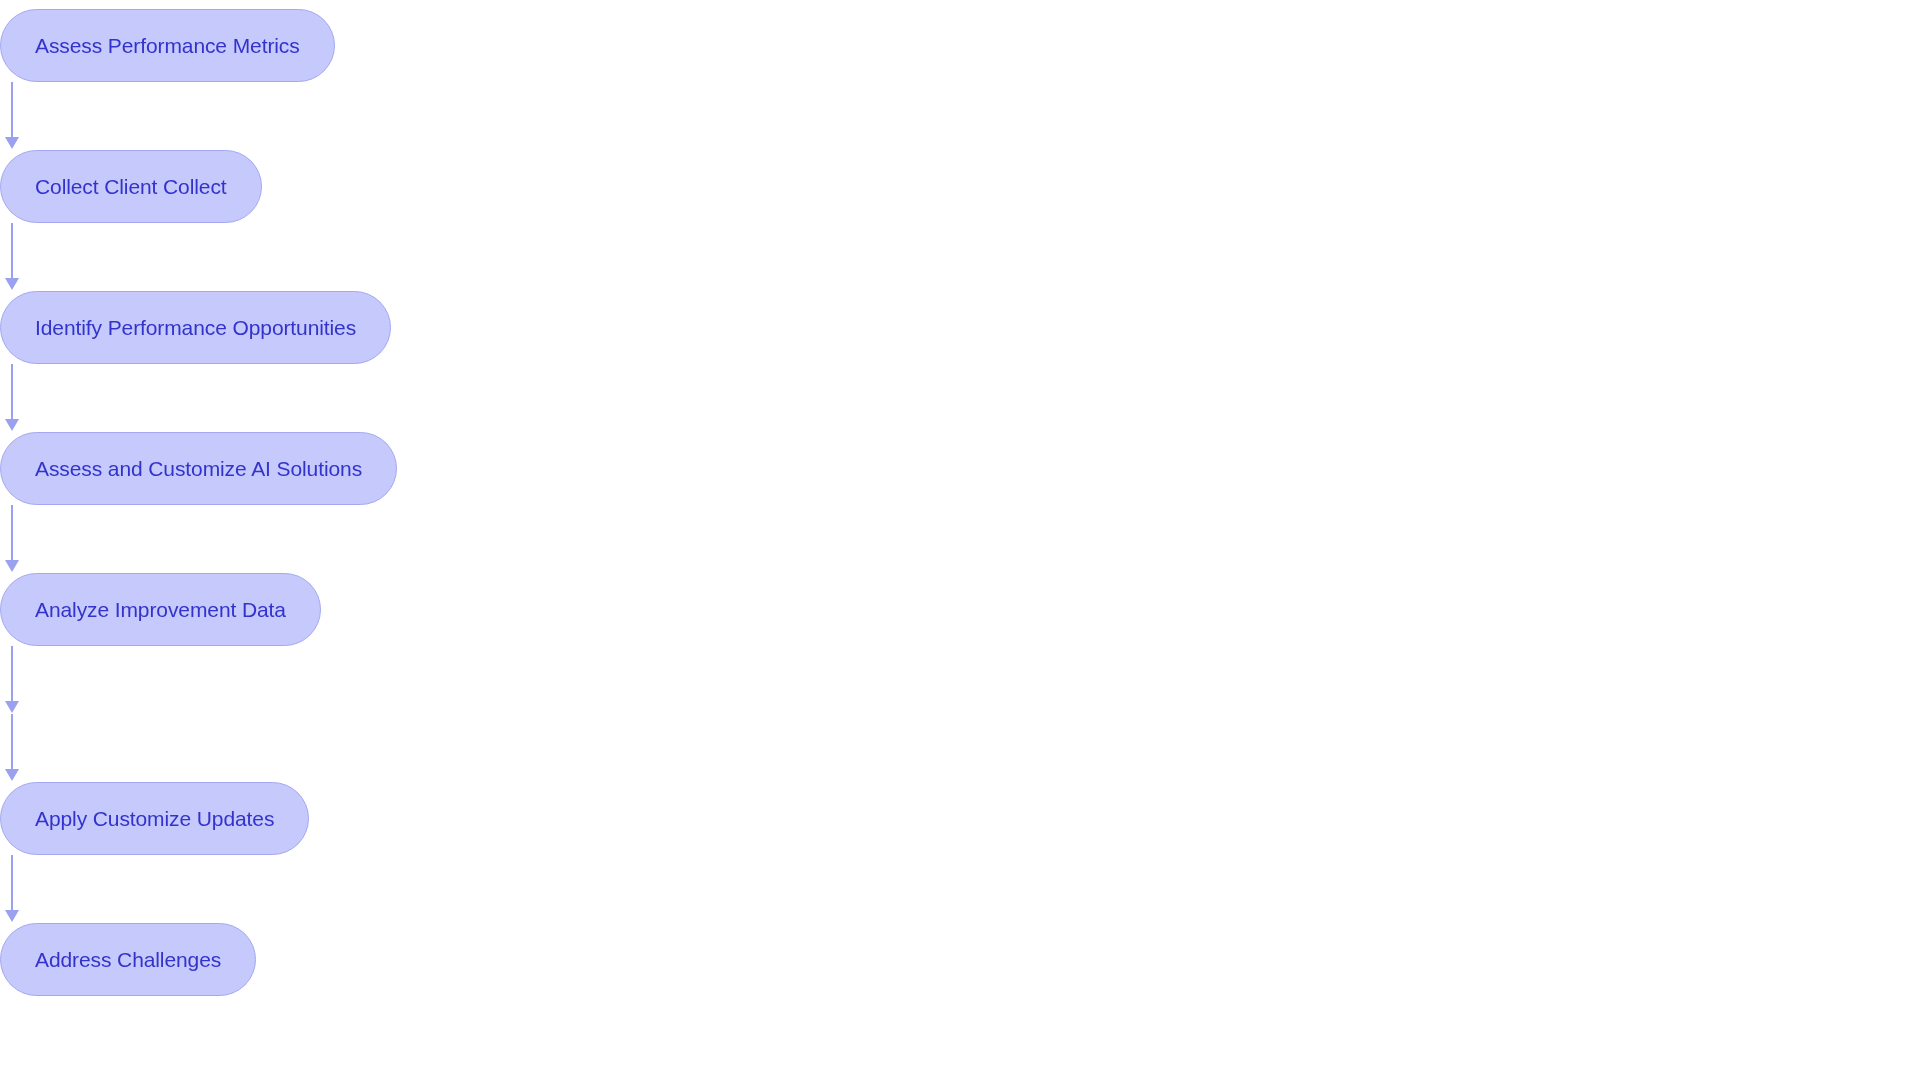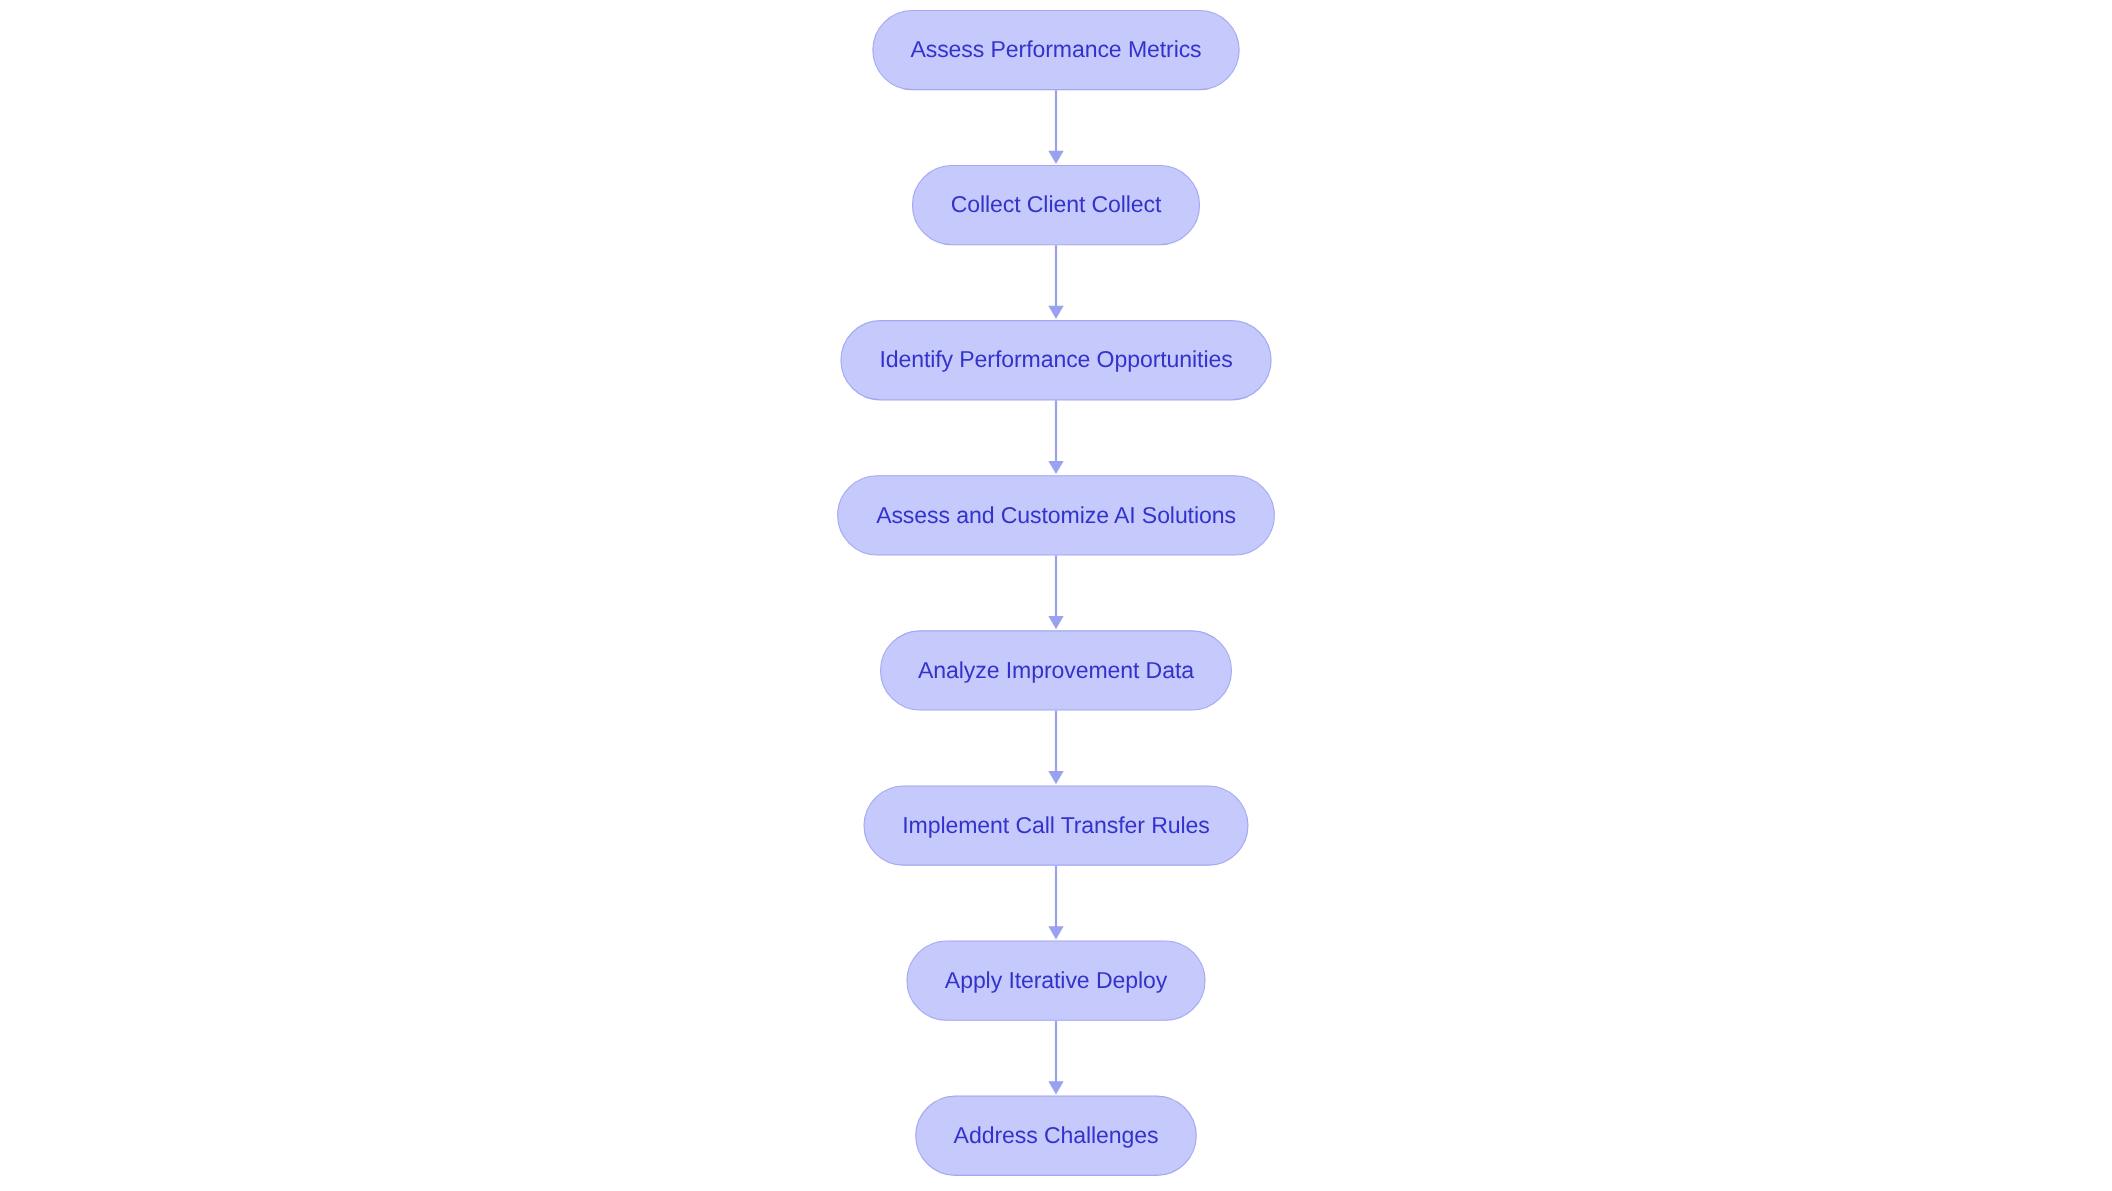--- a/index.html
+++ b/index.html
@@ -21,21 +21,21 @@
     background: #ffffff;
   }
   .flow-column {
     position: absolute;
     left: 0;
     top: 0;
     width: 1920px;
     height: 1083px;
     display: flex;
     flex-direction: column;
-    align-items: center;
+    align-items: flex-start;
     justify-content: flex-start;
     padding-top: 9px;
     box-sizing: border-box;
   }
   .flow-node {
     box-sizing: border-box;
     height: 73px;
     background: #c6c9fc;
     border: 1.5px solid #a3a8f0;
     border-radius: 37px;
@@ -122,33 +122,30 @@
       <span class="flow-node-label">Analyze Improvement Data</span>
     </div>
 
     <div class="flow-connector">
       <svg viewBox="0 0 24 68" xmlns="http://www.w3.org/2000/svg" aria-hidden="true">
         <line x1="12" y1="0" x2="12" y2="56" stroke="#9aa2ef" stroke-width="2"></line>
         <polygon points="5,55 19,55 12,67" fill="#9aa2ef"></polygon>
       </svg>
     </div>
 
-    <div class="flow-node">
-      <span class="flow-node-label">Implement Call Transfer Rules</span>
-    </div>
 
     <div class="flow-connector">
       <svg viewBox="0 0 24 68" xmlns="http://www.w3.org/2000/svg" aria-hidden="true">
         <line x1="12" y1="0" x2="12" y2="56" stroke="#9aa2ef" stroke-width="2"></line>
         <polygon points="5,55 19,55 12,67" fill="#9aa2ef"></polygon>
       </svg>
     </div>
 
     <div class="flow-node">
-      <span class="flow-node-label">Apply Iterative Deploy</span>
+      <span class="flow-node-label">Apply Customize Updates</span>
     </div>
 
     <div class="flow-connector">
       <svg viewBox="0 0 24 68" xmlns="http://www.w3.org/2000/svg" aria-hidden="true">
         <line x1="12" y1="0" x2="12" y2="56" stroke="#9aa2ef" stroke-width="2"></line>
         <polygon points="5,55 19,55 12,67" fill="#9aa2ef"></polygon>
       </svg>
     </div>
 
     <div class="flow-node">

